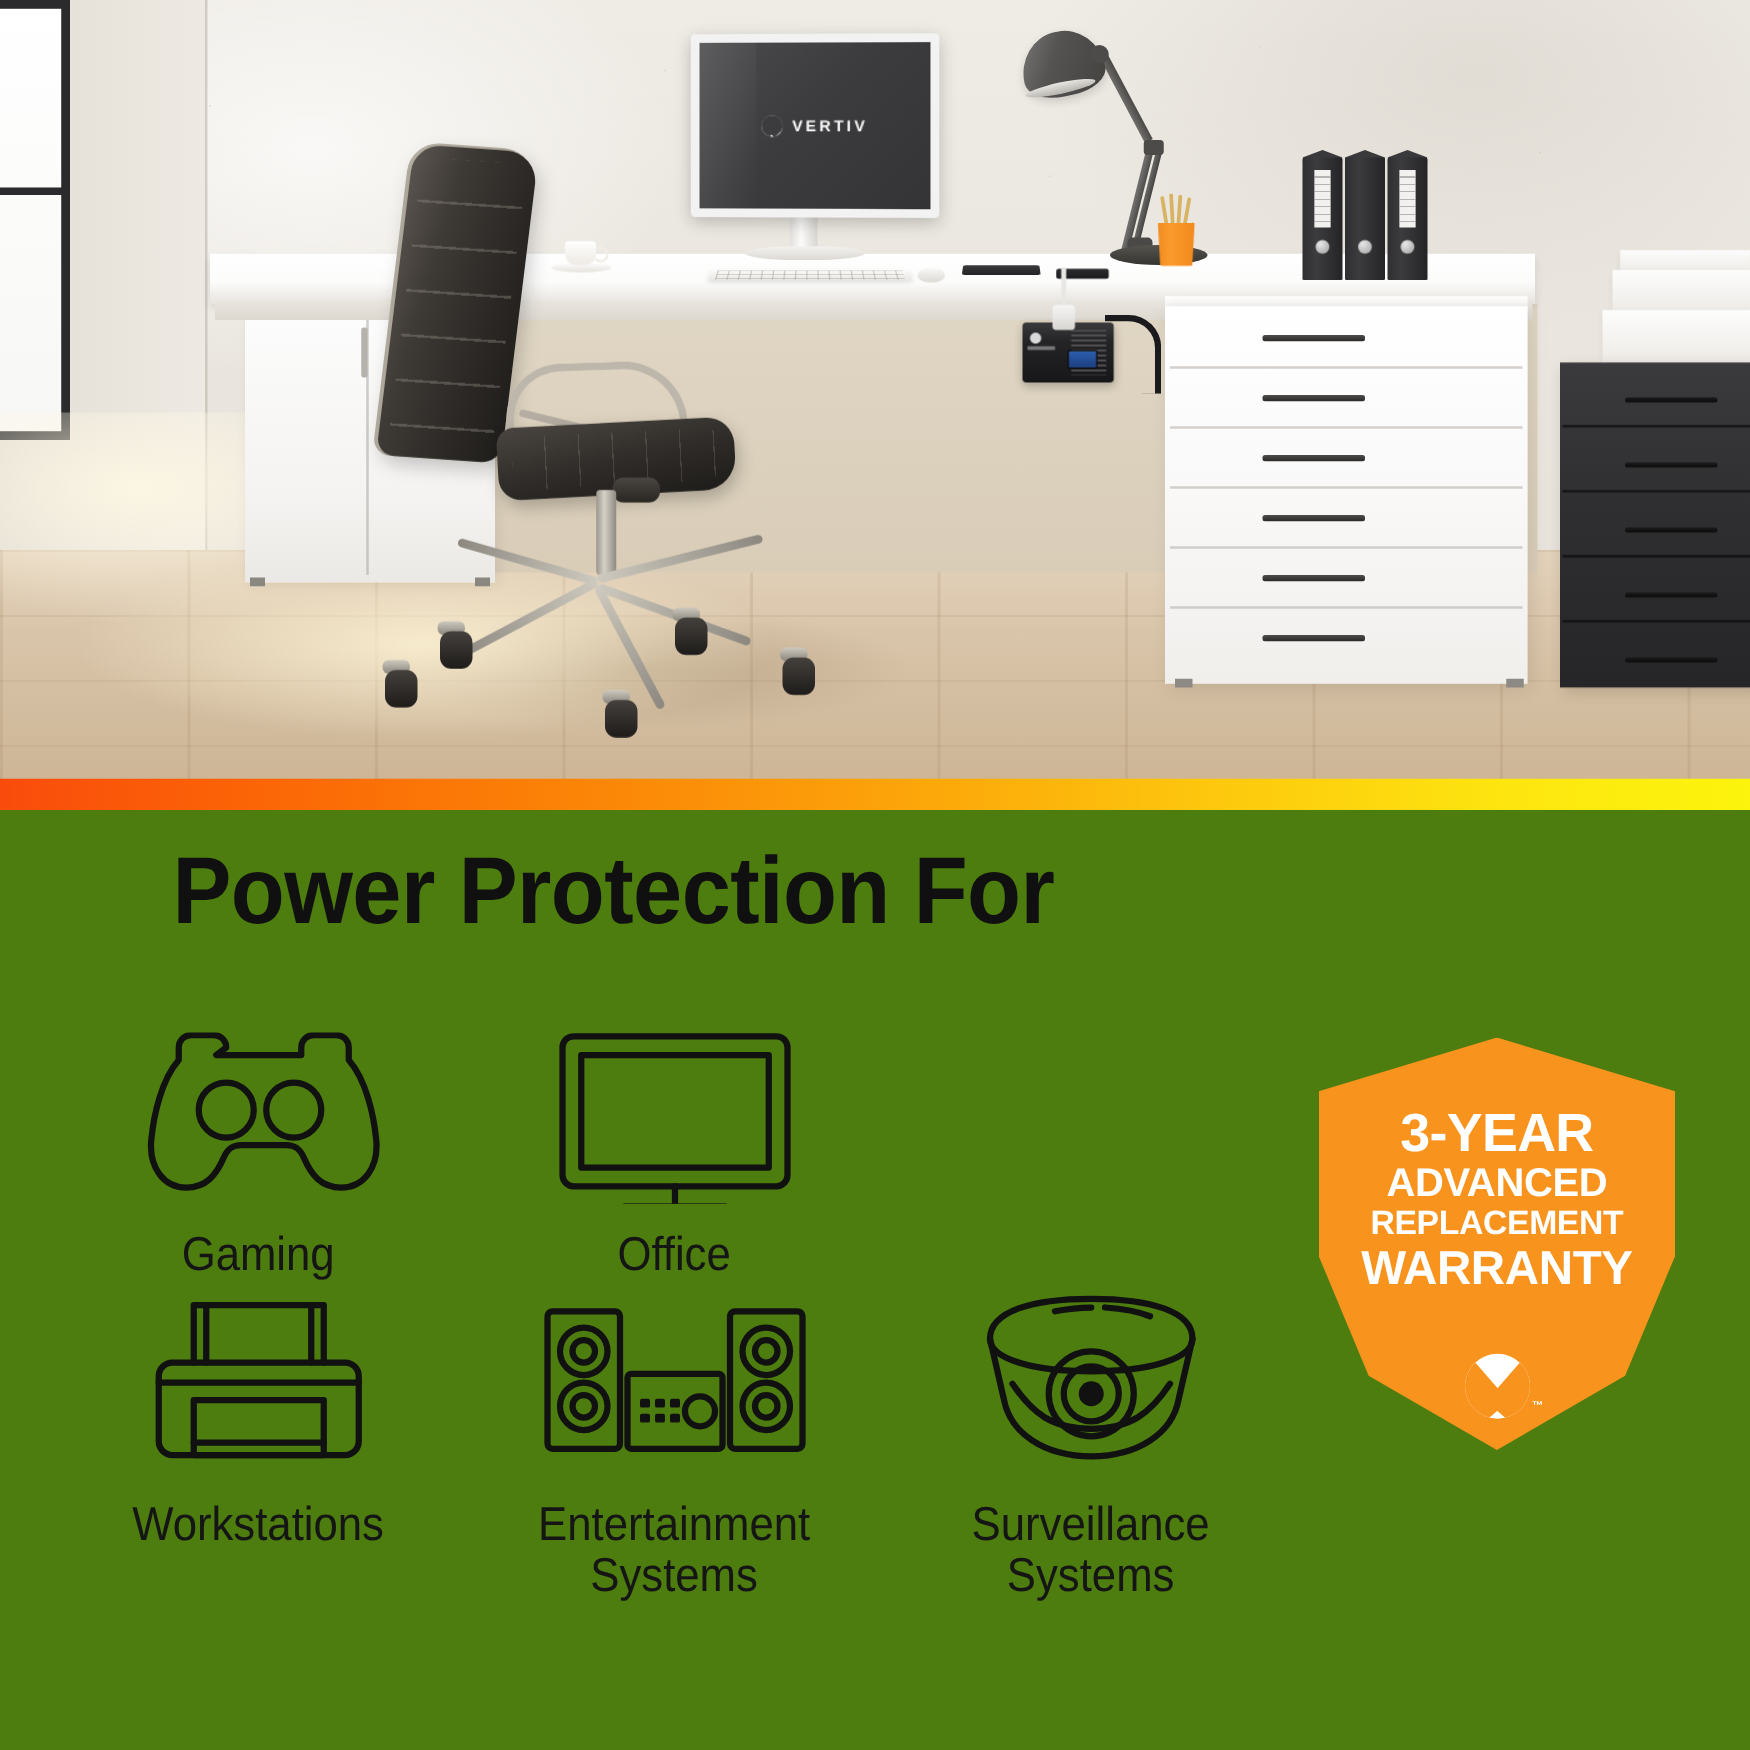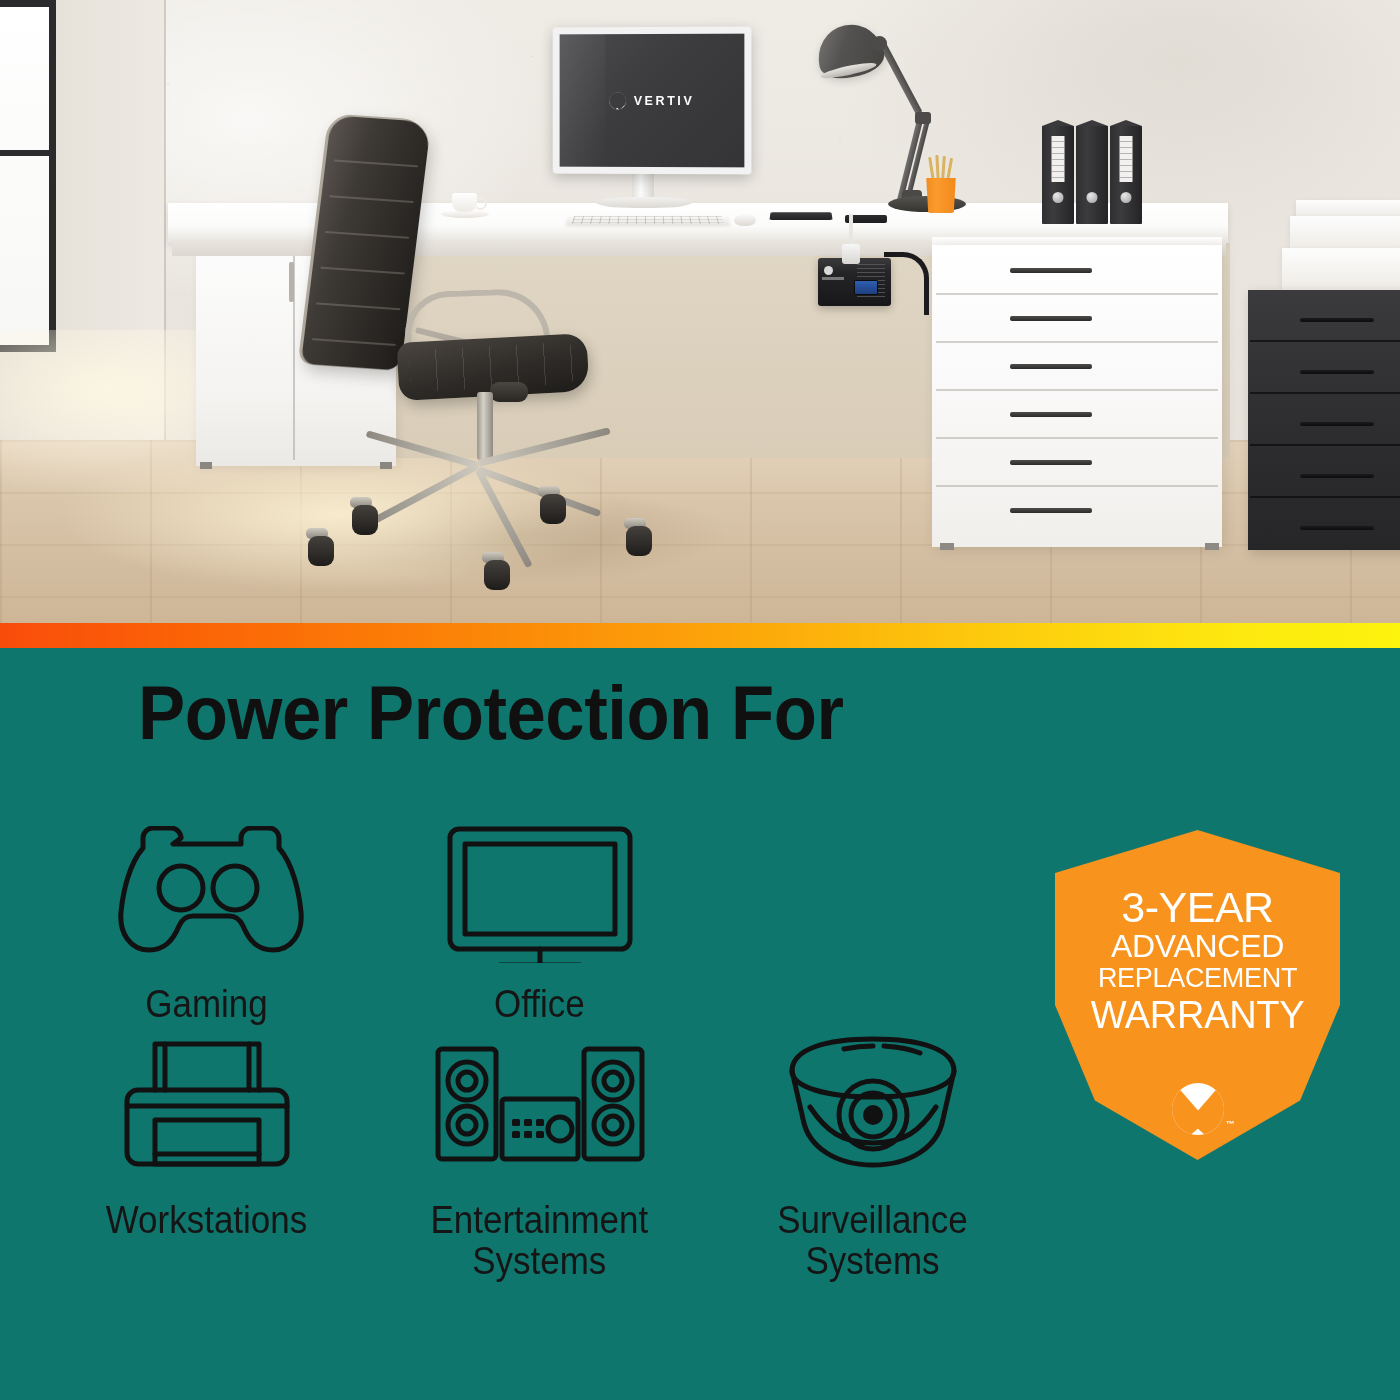--- a/index.html
+++ b/index.html
@@ -495,21 +495,21 @@
   .gradient-bar {
     position: absolute; left: 0; top: 623px;
     width: 1400px; height: 25px;
     background: linear-gradient(90deg, #f94c0c 0%, #fb6406 14%, #fb8407 33%, #fca50a 52%, #fdc90d 70%, #fde50f 86%, #fcf40d 100%);
   }
 
   
   .lower {
     position: absolute; left: 0; top: 648px;
     width: 1400px; height: 752px;
-    background: #0f766e;
+    background: #4d7c0f;
   }
   .headline {
     position: absolute; left: 138px; top: 21px;
     font-size: 76px;
     font-weight: 700;
     letter-spacing: -0.5px;
     color: #101010;
     font-family: "Liberation Sans Narrow", "Liberation Sans", sans-serif;
     transform: scaleX(0.93);
     transform-origin: left center;
@@ -551,21 +551,21 @@
   }
   .shield-bg {
     position: absolute; inset: 0;
     background: #f8941e;
     clip-path: polygon(50% 0%, 100% 13%, 100% 53%, 86% 82%, 50% 100%, 14% 82%, 0% 53%, 0% 13%);
   }
   .shield-text {
     position: absolute; left: 0; right: 0; top: 56px;
     text-align: center; color: #ffffff;
     font-family: "Liberation Sans", sans-serif;
-    font-weight: 400;
+    font-weight: 700;
   }
   .shield-l1 { font-size: 43px; letter-spacing: -0.5px; line-height: 1; }
   .shield-l2 { font-size: 32px; letter-spacing: -0.3px; line-height: 1.08; margin-top: 0; }
   .shield-l3 { font-size: 27px; letter-spacing: -0.3px; line-height: 1.08; }
   .shield-l4 { font-size: 38px; letter-spacing: -0.3px; line-height: 1.08; margin-top: 2px; }
   .shield-logo {
     position: absolute; left: 50%; top: 253px;
     transform: translateX(-50%);
     width: 52px; height: 52px;
   }

